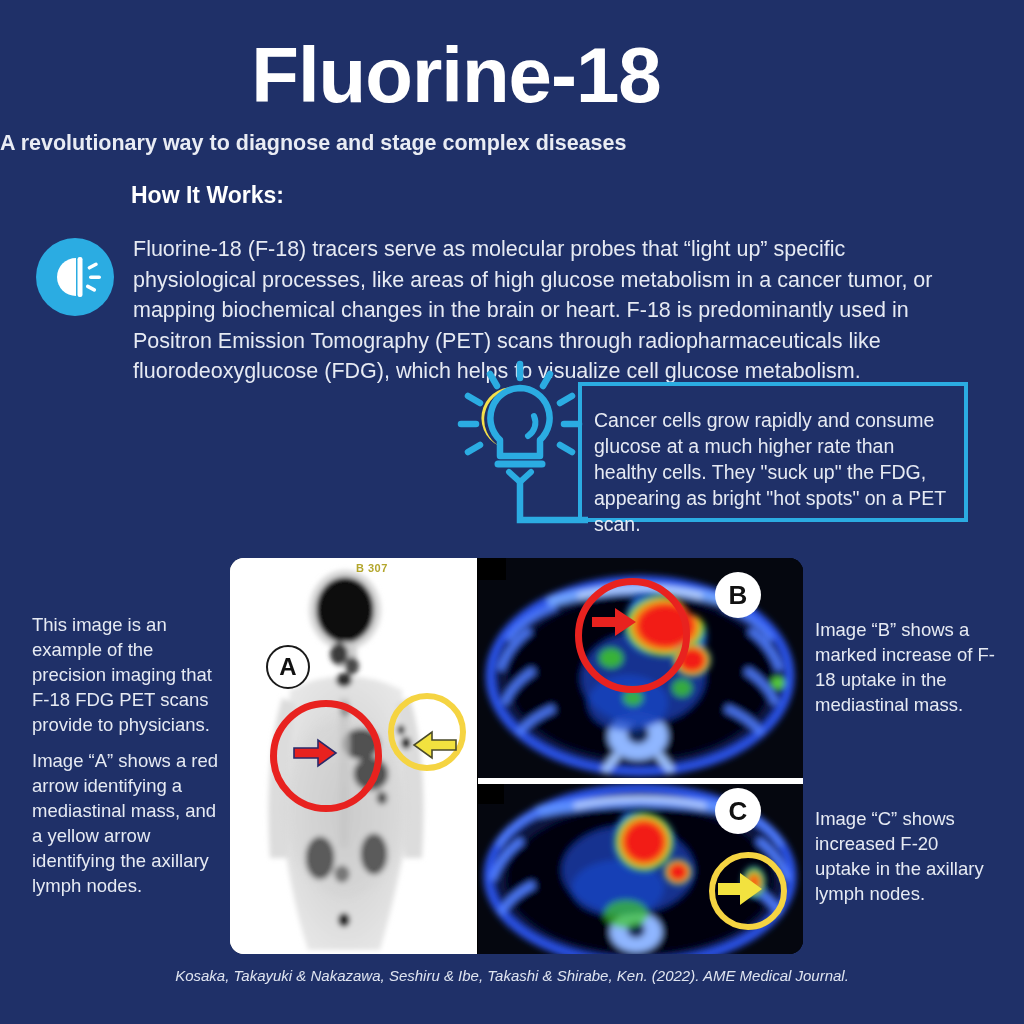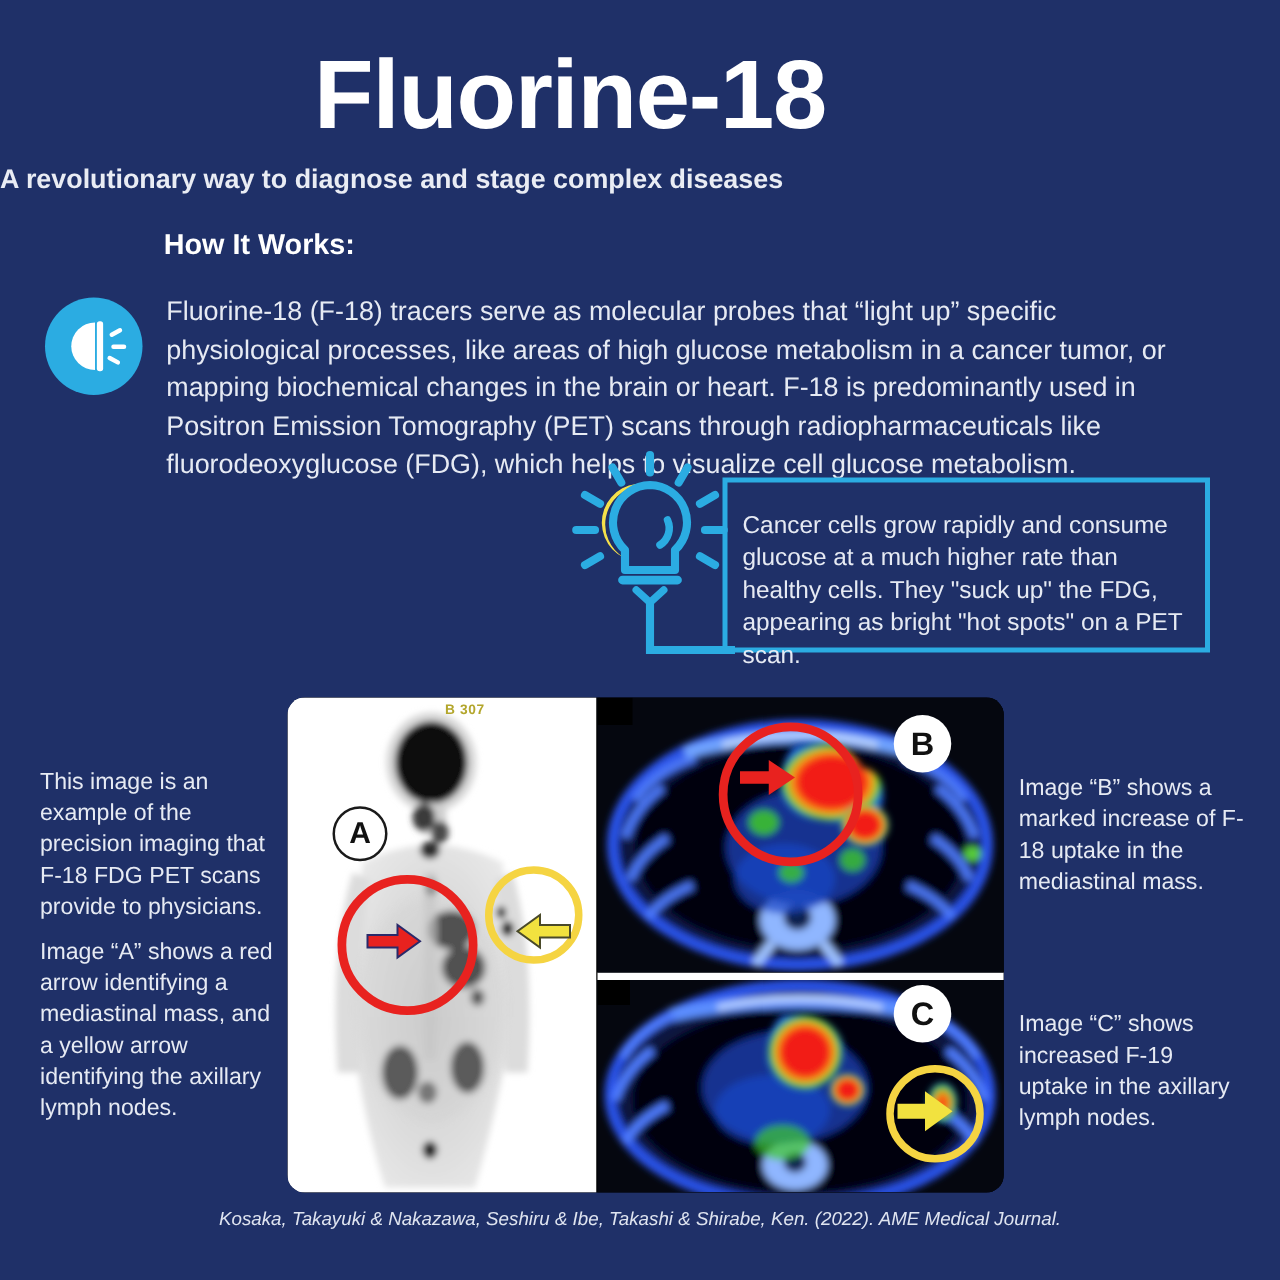--- a/index.html
+++ b/index.html
@@ -376,17 +376,17 @@
       <path d="M592 617 L615 617 L615 608 L636 622 L615 636 L615 627 L592 627 Z" fill="#e8221f"></path>
     </g>
     <g>
       <path d="M718 883 L740 883 L740 873 L762 889 L740 905 L740 895 L718 895 Z" fill="#f2e23f"></path>
     </g>
   </svg>
 
   <div class="cap cap-left-1">This image is an example of the precision imaging that F-18 FDG PET scans provide to physicians.</div>
   <div class="cap cap-left-2">Image “A” shows a red arrow identifying a mediastinal mass, and a yellow arrow identifying the axillary lymph nodes.</div>
   <div class="cap cap-right-1">Image “B” shows a marked increase of F-18 uptake in the mediastinal mass.</div>
-  <div class="cap cap-right-2">Image “C” shows increased F-19 uptake in the axillary lymph nodes.</div>
+  <div class="cap cap-right-2">Image “C” shows increased F-20 uptake in the axillary lymph nodes.</div>
 
   <div class="citation">Kosaka, Takayuki &amp; Nakazawa, Seshiru &amp; Ibe, Takashi &amp; Shirabe, Ken. (2022). AME Medical Journal.</div>
 
 </div>
 
 </body></html>

